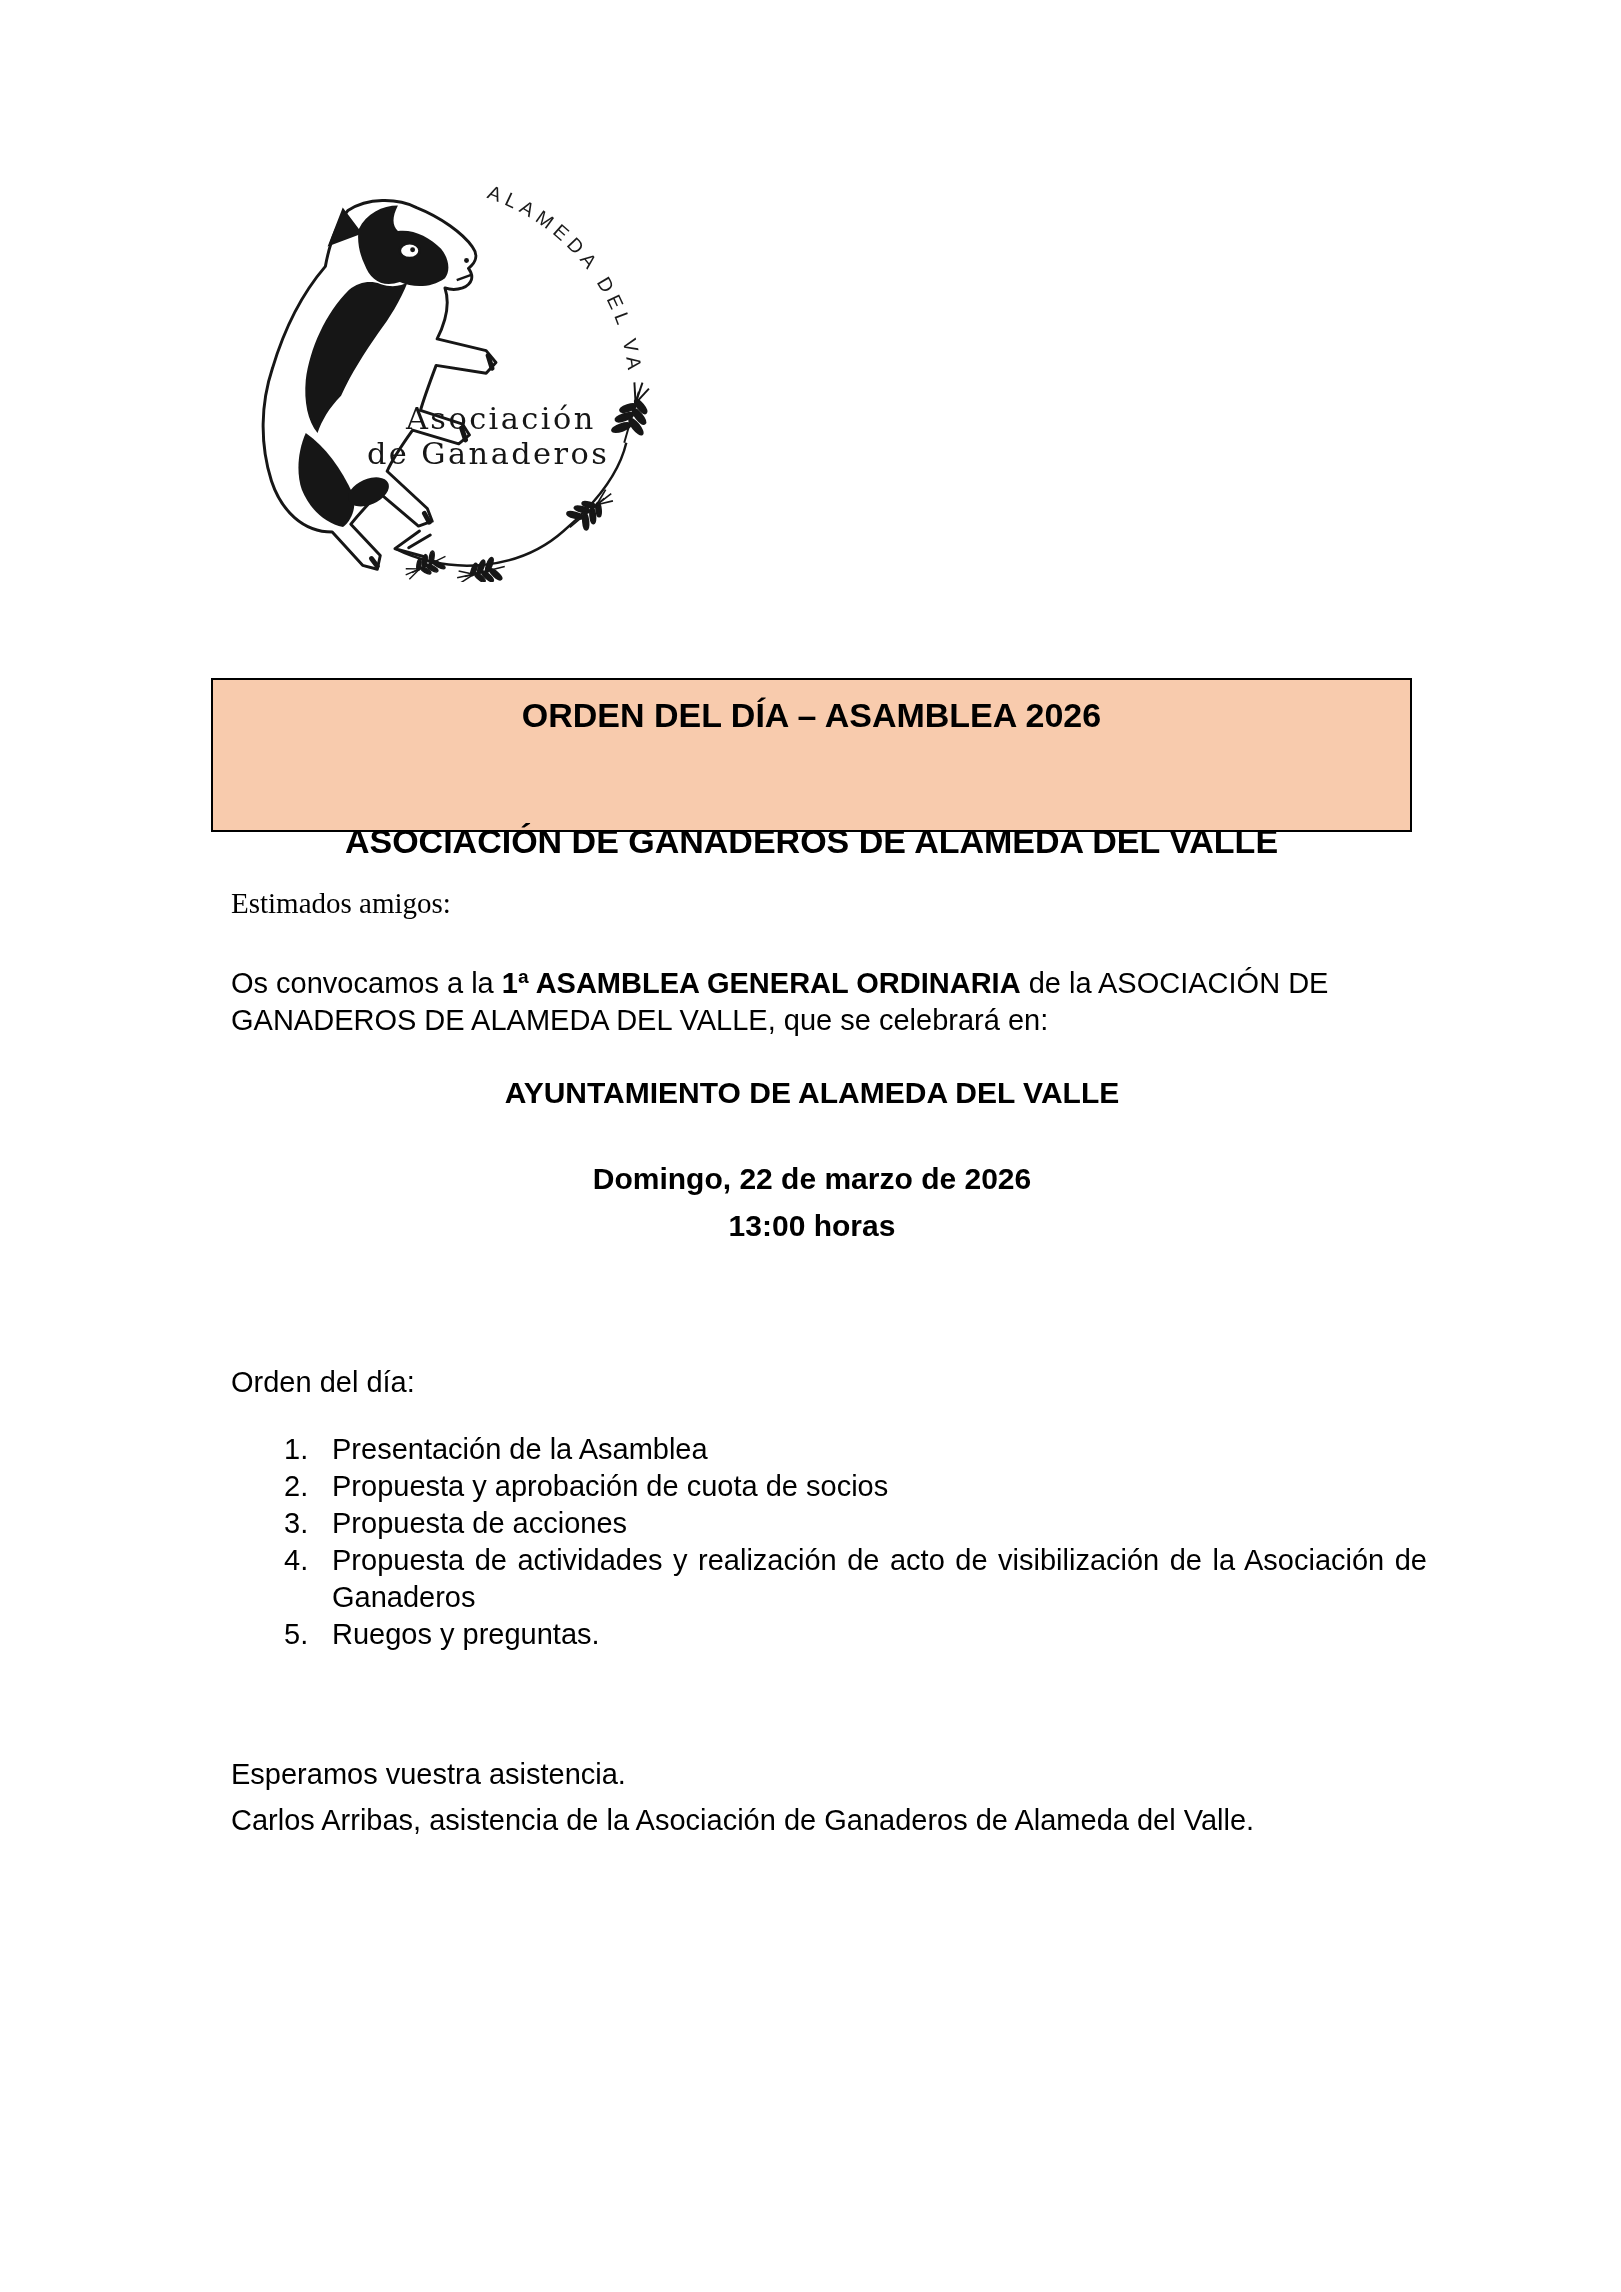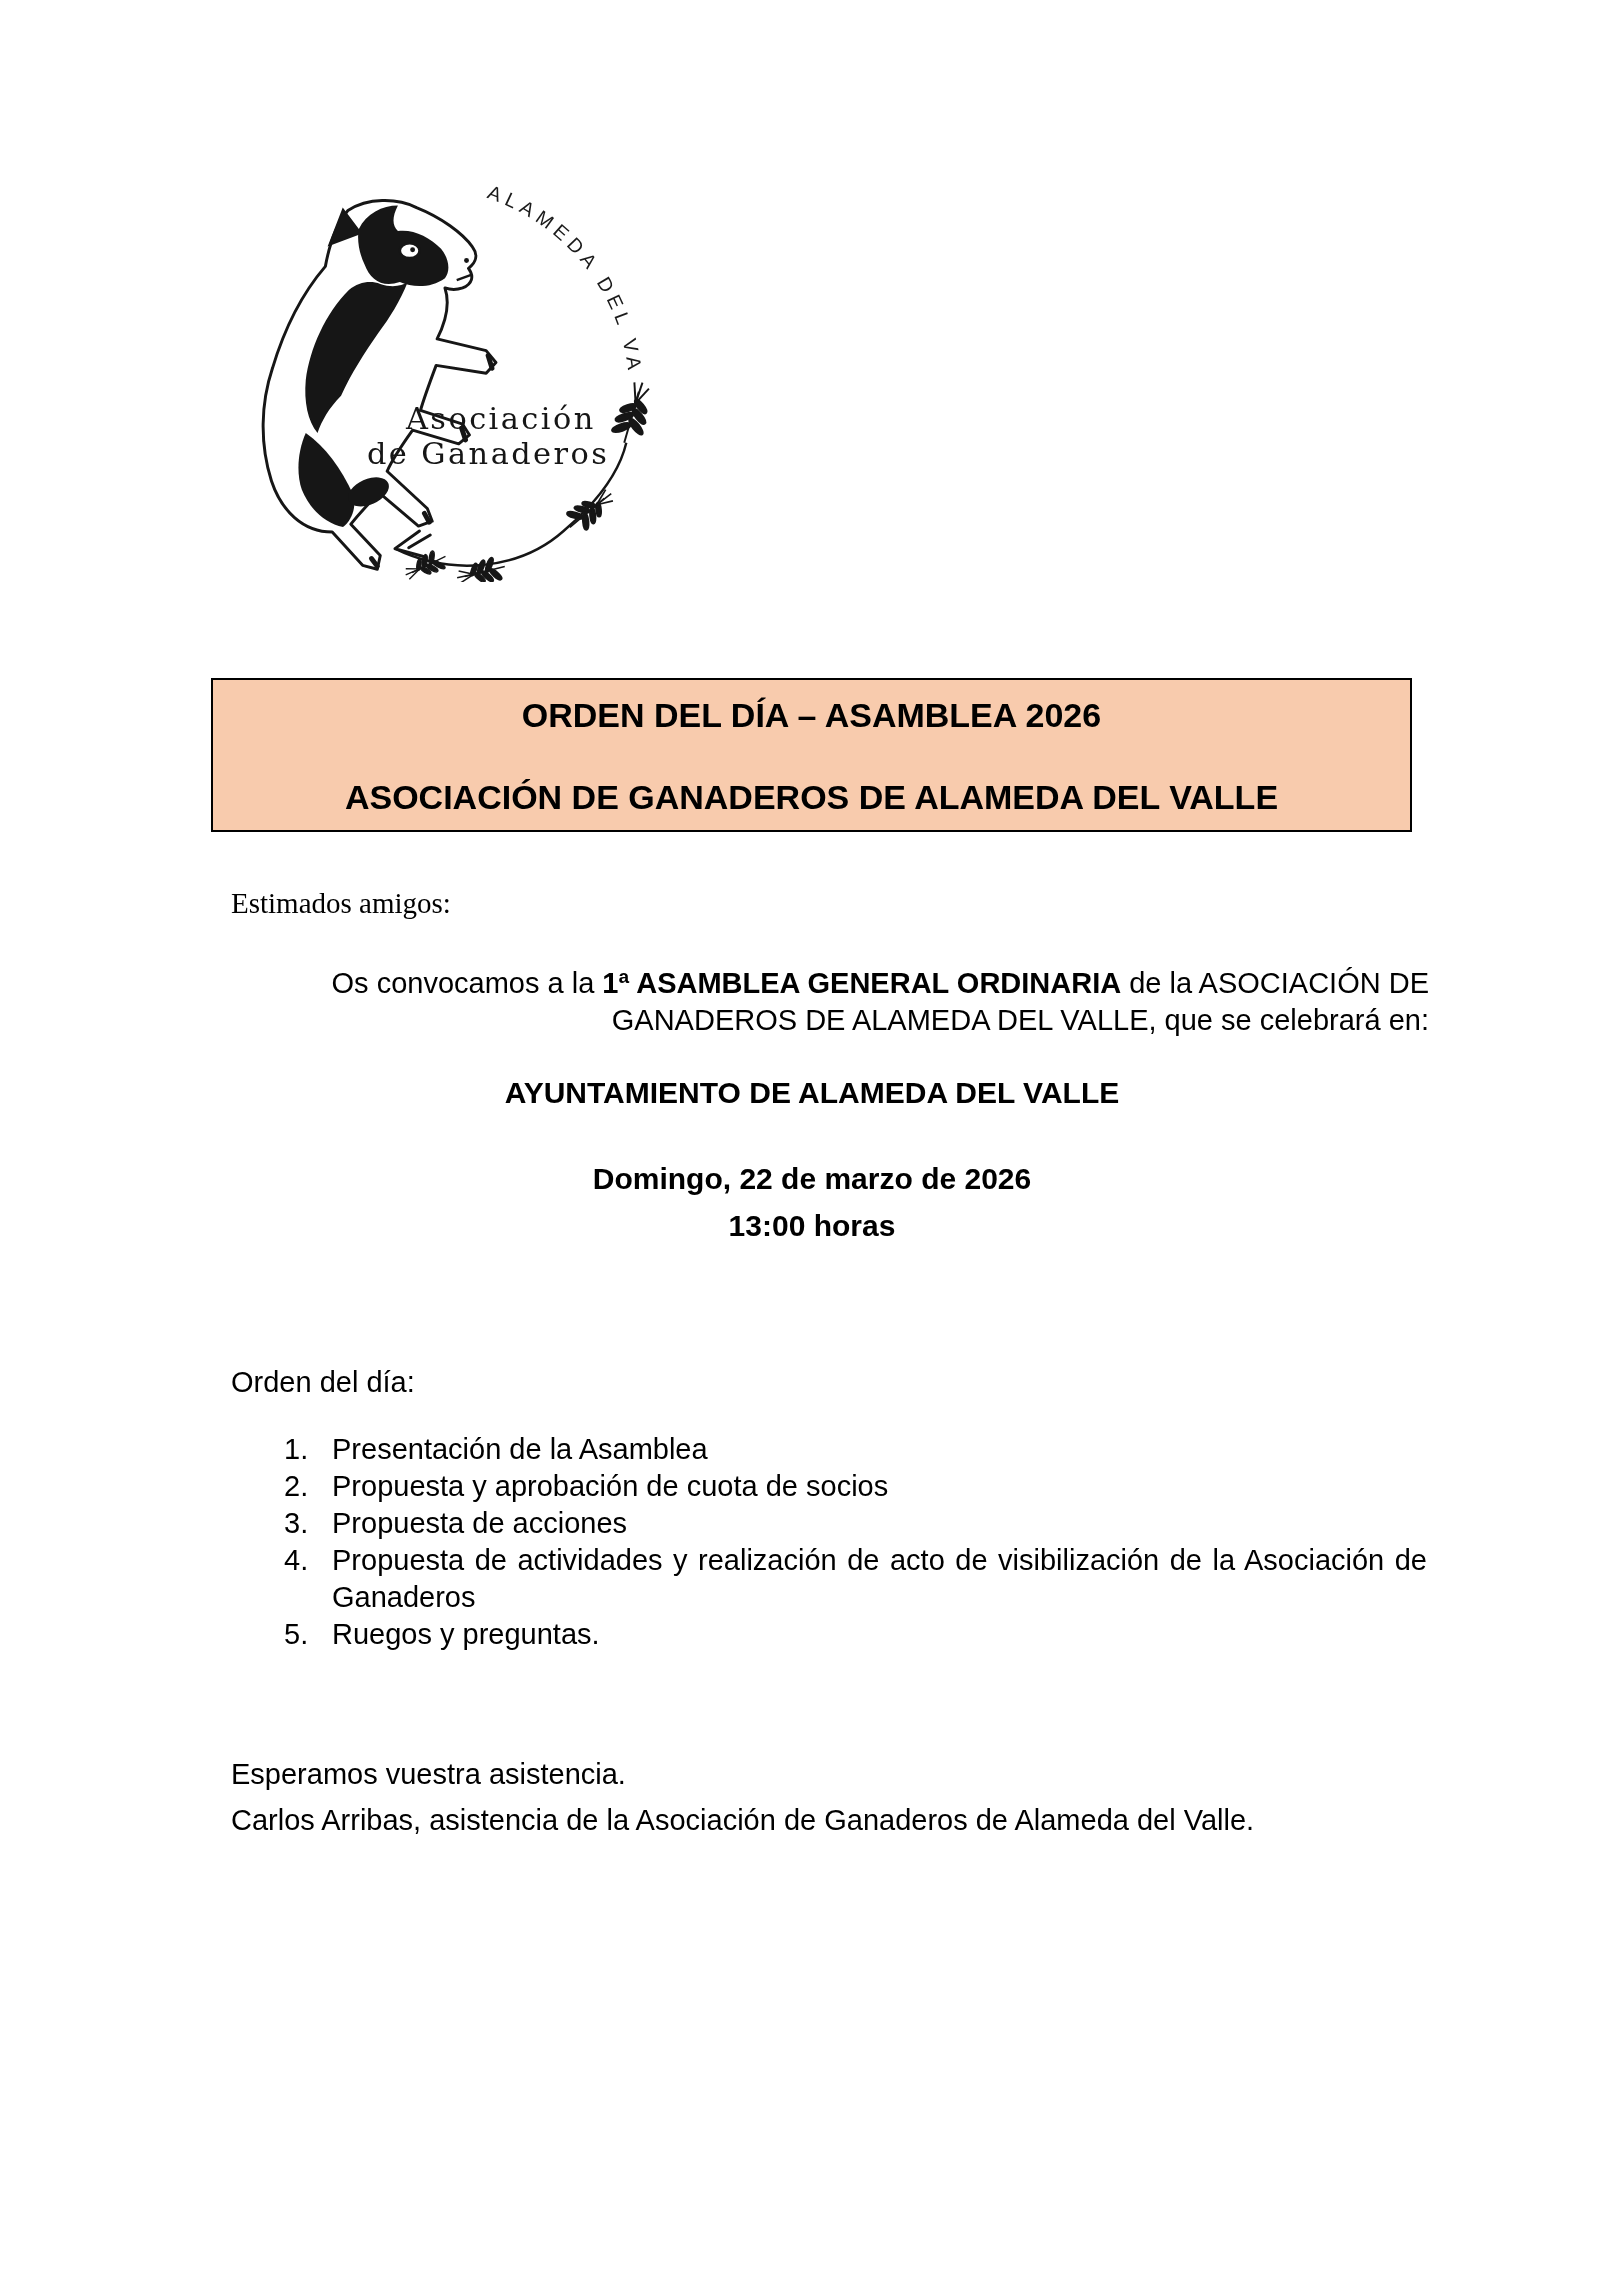--- a/index.html
+++ b/index.html
@@ -17,25 +17,25 @@
   
   .logo{left:235px;top:186px;width:416px;height:396px;}
   
   .header-box{
     left:211px;top:678px;width:1201px;height:154px;
     box-sizing:border-box;
     border:2.9px solid #000;
     display:flex;flex-direction:column;align-items:center;
     padding-top:15.7px;
     text-align:center;
-    font-weight:bold;font-size:34px;line-height:39px;
+    font-weight:bold;font-size:34px;line-height:39px;gap:44px;
   }
   .header-box .line2{margin-top:43px;}
   .salutation{left:231px;top:885px;font-family:Liberation Serif, serif;}
-  .intro{left:231px;top:965px;width:1198px;text-align:right;}
+  .intro{left:231px;top:965px;width:1198px;text-align:left;}
   .center-head{left:213px;width:1198px;text-align:center;font-weight:bold;font-size:30px;line-height:41px;}
   .venue{top:1072px;}
   .date-line{top:1158px;}
   .time-line{top:1205px;}
   .agenda-title{left:231px;top:1364px;}
   .agenda{left:284px;top:1431px;width:1143px;}
   .agenda-row{display:flex;font-size:29px;line-height:37px;}
   .agenda-num{flex:0 0 48px;}
   .agenda-text{flex:1;text-align:justify;}
   .closing{left:231px;top:1728px;margin-top:28px;}

